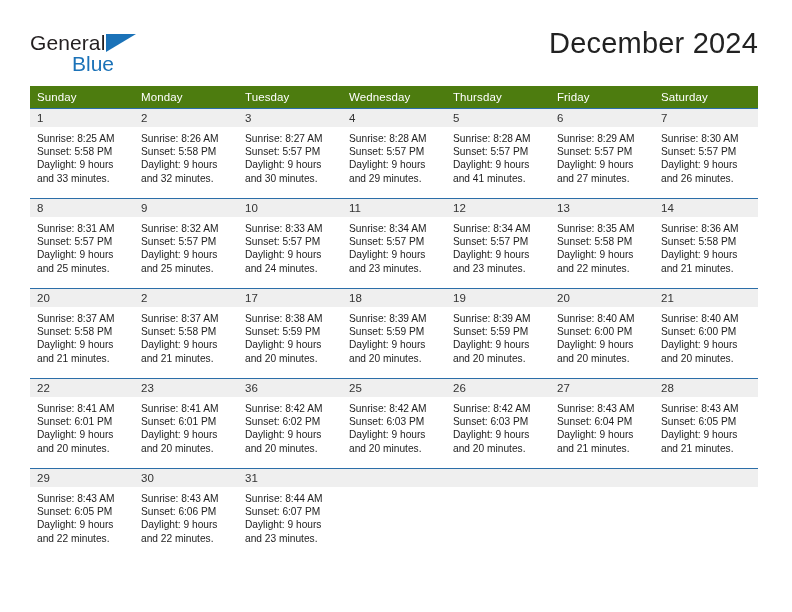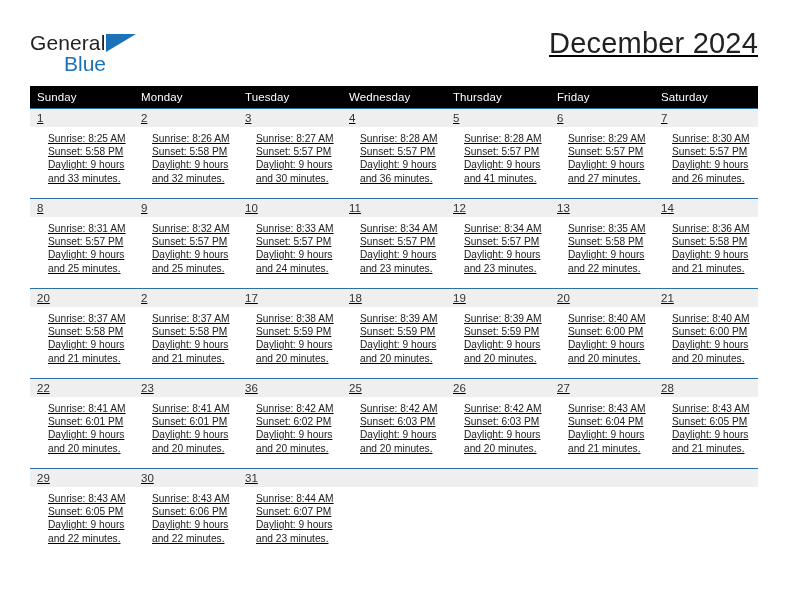--- a/index.html
+++ b/index.html
@@ -2,21 +2,21 @@
 <html><head>
 <meta charset="utf-8">
 <style>
   * { margin:0; padding:0; box-sizing:border-box; }
   html, body {
     width:792px; height:612px;
     background:#ffffff;
     font-family:"Liberation Sans", sans-serif;
     -webkit-font-smoothing:antialiased;
   }
-  .page { position:relative; width:792px; height:612px; padding:0;text-decoration:underline; }
+  .page { position:relative; width:792px; height:612px; padding:0; }
 
   
   .header {
     display:flex;
     align-items:flex-start;
     justify-content:space-between;
     padding:26px 34px 0 30px;
     height:78px;
   }
   .logo { position:relative; width:130px; height:52px; }
@@ -26,21 +26,21 @@
     letter-spacing:0.1px;
     line-height:1;
     position:absolute;
     left:0; top:6px;
   }
   .logo-blue {
     font-size:21px;
     color:#1b72b8;
     line-height:1;
     position:absolute;
-    left:34px; top:27px;
+    left:42px; top:27px;
   }
   .logo-tri {
     position:absolute;
     left:76px; top:8px;
     width:0; height:0;
     border-left:30px solid #1b72b8;
     border-bottom:18px solid transparent;
   }
   .title-wrap { text-align:center; padding-top:2px; }
   .cal-title {
@@ -58,21 +58,21 @@
   }
 
   
   .calendar {
     margin:8px 34px 0 30px;
     width:728px;
     border-collapse:collapse;
     table-layout:fixed;
   }
   .calendar th {
-    background:#000000;
+    background:#4d7c0f;
     color:#ffffff;
     font-size:11.5px;
     font-weight:400;
     text-align:left;
     padding:5px 0 5px 7px;
     height:21px;
     letter-spacing:0.1px;
   }
   .calendar td {
     vertical-align:top;
@@ -88,21 +88,20 @@
     padding:3px 0 3px 7px;
     height:18px;
     line-height:12px;
   }
   .daynum.empty { color:transparent; }
   .info {
     padding:5px 6px 0 7px;
     font-size:10.2px;
     line-height:13.2px;
     color:#222222;
-    margin-left:11px;
   }
   .info div { white-space:nowrap; }
 </style>
 </head>
 <body>
 
 <div class="page">
 
   <div class="header">
     <div class="logo">
@@ -155,21 +154,21 @@
               <div>Daylight: 9 hours</div>
               <div>and 30 minutes.</div>
             </div>
           </td>
           <td>
             <div class="daynum">4</div>
             <div class="info">
               <div>Sunrise: 8:28 AM</div>
               <div>Sunset: 5:57 PM</div>
               <div>Daylight: 9 hours</div>
-              <div>and 36 minutes.</div>
+              <div>and 29 minutes.</div>
             </div>
           </td>
           <td>
             <div class="daynum">5</div>
             <div class="info">
               <div>Sunrise: 8:28 AM</div>
               <div>Sunset: 5:57 PM</div>
               <div>Daylight: 9 hours</div>
               <div>and 41 minutes.</div>
             </div>

